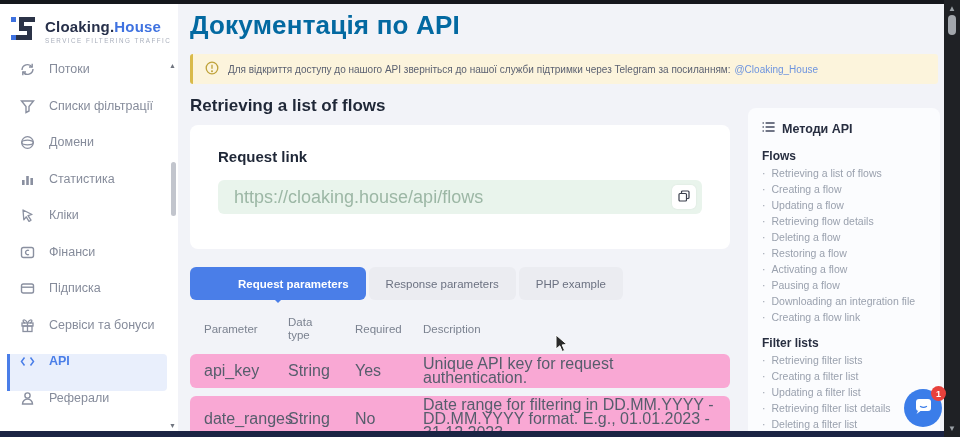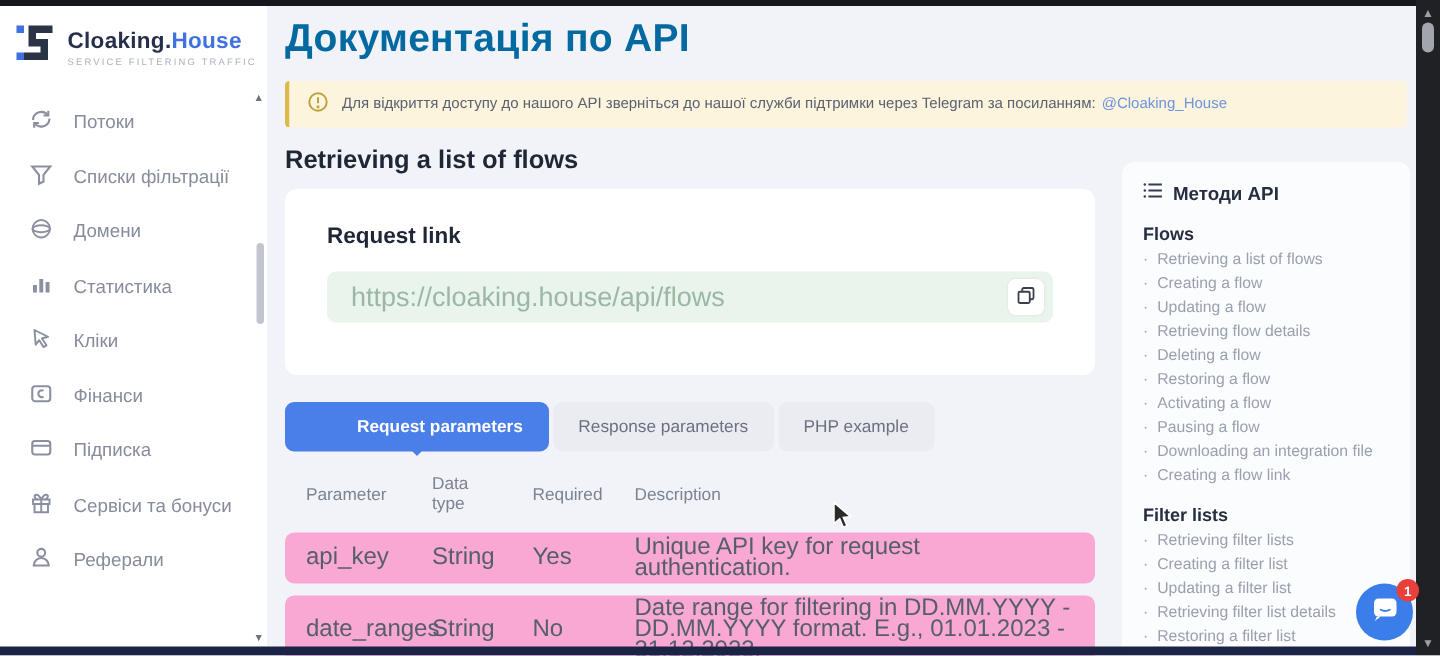--- a/index.html
+++ b/index.html
@@ -17,21 +17,21 @@
   .page-scrollbar .arrow.down { bottom:3px; }
   .page-scrollbar .thumb { position:absolute; left:4px; top:15px; width:8px; height:20px; background:#a2a6ac; border-radius:4px; }
 
   
   .sidebar { position:absolute; left:0; top:4px; width:178px; height:433px; background:#ffffff; z-index:2; }
   .logo { display:flex; align-items:center; gap:8px; padding:10px 0 0 10px; }
   .logo-text-name { font-size:15px; font-weight:bold; color:#27304a; letter-spacing:.2px; }
   .logo-text-name .accent { color:#3f72e0; }
   .logo-tagline { font-size:6.3px; color:#a9afbc; letter-spacing:1.45px; margin-top:2px; }
   .menu { margin-top:14px; }
-  .menu-item { height:36.5px; display:flex; align-items:center; gap:14px; padding-left:20px; color:#868c9b; font-size:12.5px; cursor:pointer; }
+  .menu-item { height:36.5px; display:flex; gap:14px; padding-left:20px; color:#868c9b; font-size:12.5px; cursor:pointer; }
   .menu-item svg { flex:0 0 15px; }
   .menu-item.active { margin:0 11px 0 7px; border-left:3px solid #4a7ee8; border-radius:0 4px 4px 0; background:#e9effc; color:#4a7ee8; font-weight:bold; padding-left:10px; }
   
   .sb-arrow { position:absolute; right:2px; color:#70757f; font-size:7px; z-index:3; }
   .sb-arrow.up { top:58px; }
   .sb-arrow.down { top:418px; }
   .sb-thumb { position:absolute; right:2px; top:158px; width:5px; height:54px; background:#c2c5cd; border-radius:3px; z-index:3; }
 
   
   .main { position:absolute; left:190px; top:4px; width:748px; }
@@ -142,20 +142,27 @@
           </svg></span>
       <span>Підписка</span>
     </div>
     <div class="menu-item">
       <span><svg width="15" height="15" viewBox="0 0 15 15" fill="none" stroke="#8a90a0" stroke-width="1.3">
             <rect x="2" y="5" width="11" height="3"></rect>
             <rect x="3" y="8" width="9" height="5.5"></rect>
             <path d="M7.5 5 v8.5 M5 5 c-2-.5-2.5-3 -1-3.2 1.2-.2 2.6 1.4 3.5 3.2 M10 5 c2-.5 2.5-3 1-3.2 -1.2-.2 -2.6 1.4 -3.5 3.2"></path>
           </svg></span>
       <span>Сервіси та бонуси</span>
+    </div>
+    <div class="menu-item active">
+      <span><svg width="15" height="15" viewBox="0 0 15 15" fill="none" stroke="#4a7ee8" stroke-width="1.5">
+            <path d="M4.5 3.5 L1.5 7.5 L4.5 11.5"></path>
+            <path d="M10.5 3.5 L13.5 7.5 L10.5 11.5"></path>
+          </svg></span>
+      <span>API</span>
     </div>
     <div class="menu-item">
       <span><svg width="15" height="15" viewBox="0 0 15 15" fill="none" stroke="#8a90a0" stroke-width="1.4">
             <circle cx="7.5" cy="4.5" r="2.6"></circle>
             <path d="M2.5 13 a5 5 0 0 1 10 0 z"></path>
           </svg></span>
       <span>Реферали</span>
     </div>
   </div>
 
@@ -248,20 +255,21 @@
   <div class="mlink">Activating a flow</div>
   <div class="mlink">Pausing a flow</div>
   <div class="mlink">Downloading an integration file</div>
   <div class="mlink">Creating a flow link</div>
 
   <div class="group-title">Filter lists</div>
   <div class="mlink">Retrieving filter lists</div>
   <div class="mlink">Creating a filter list</div>
   <div class="mlink">Updating a filter list</div>
   <div class="mlink">Retrieving filter list details</div>
+  <div class="mlink">Deleting a filter list</div>
   <div class="mlink">Restoring a filter list</div>
 </aside>
 
 <div class="chat">
   <span>
     <svg width="19" height="18" viewBox="0 0 19 18">
         <rect x="2" y="2" width="15" height="12" rx="3" fill="#fff"></rect>
         <path d="M4 14 l-1.5 3 4-3z" fill="#fff"></path>
         <path d="M6.5 9.5 q3 1.6 6 0" stroke="#3b7de9" stroke-width="1.3" fill="none" stroke-linecap="round"></path>
       </svg>

